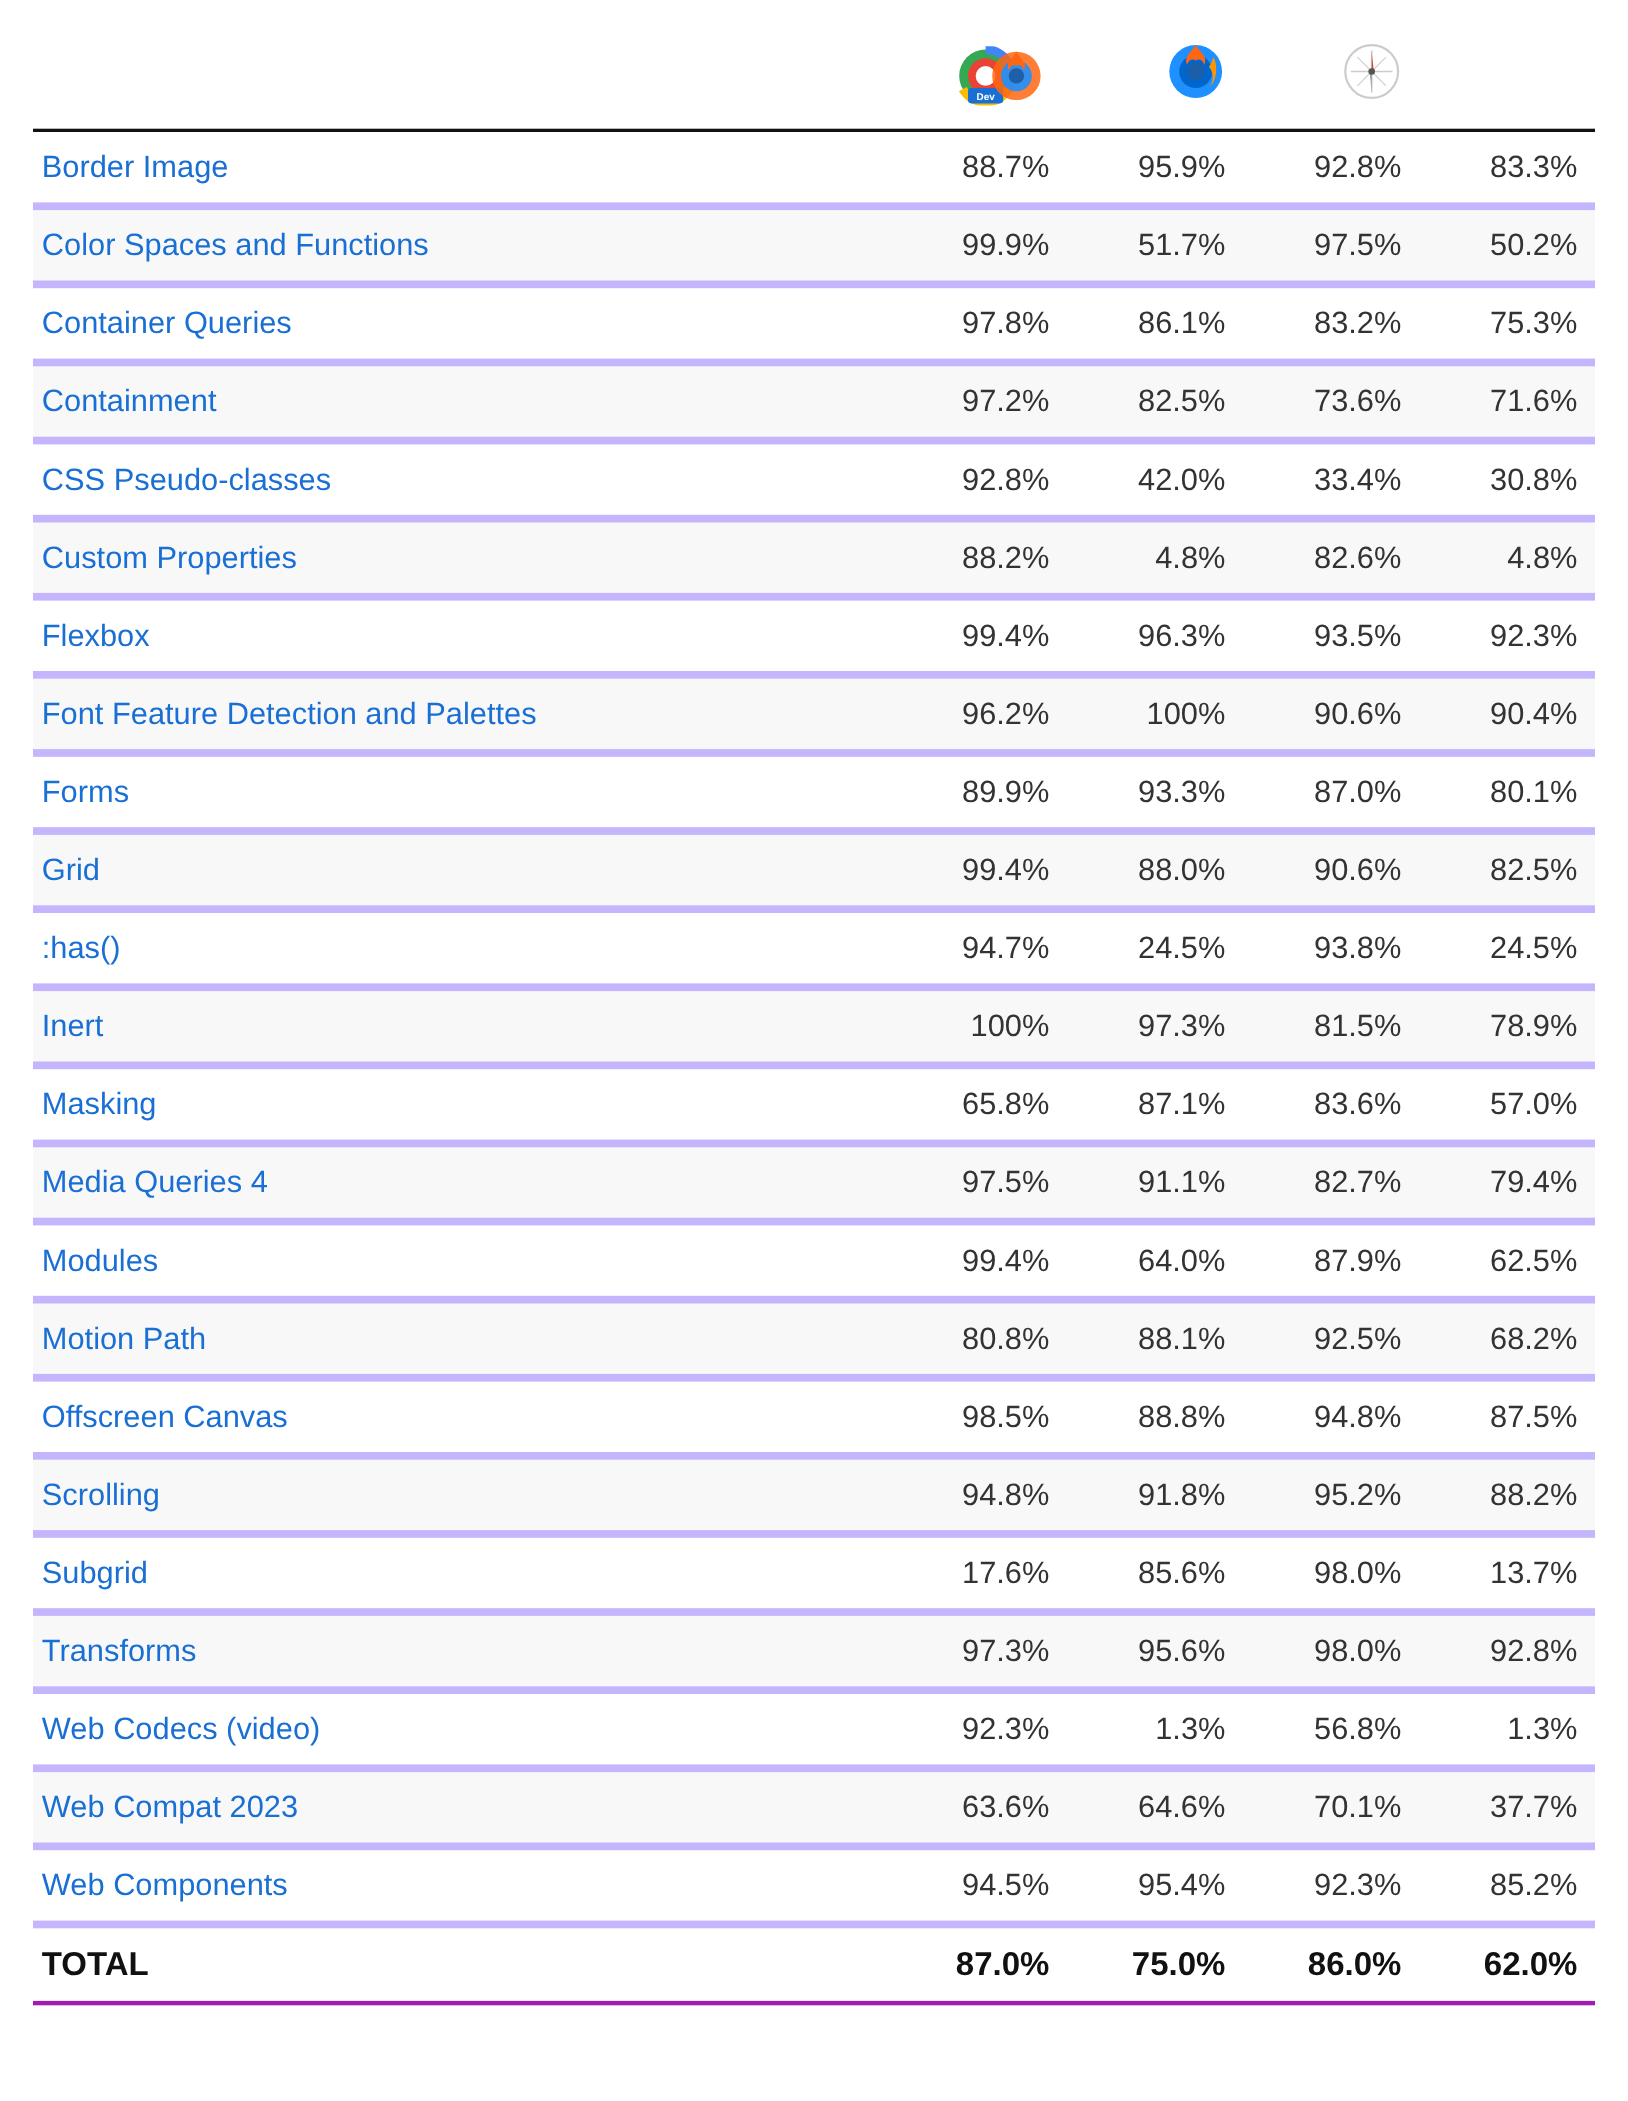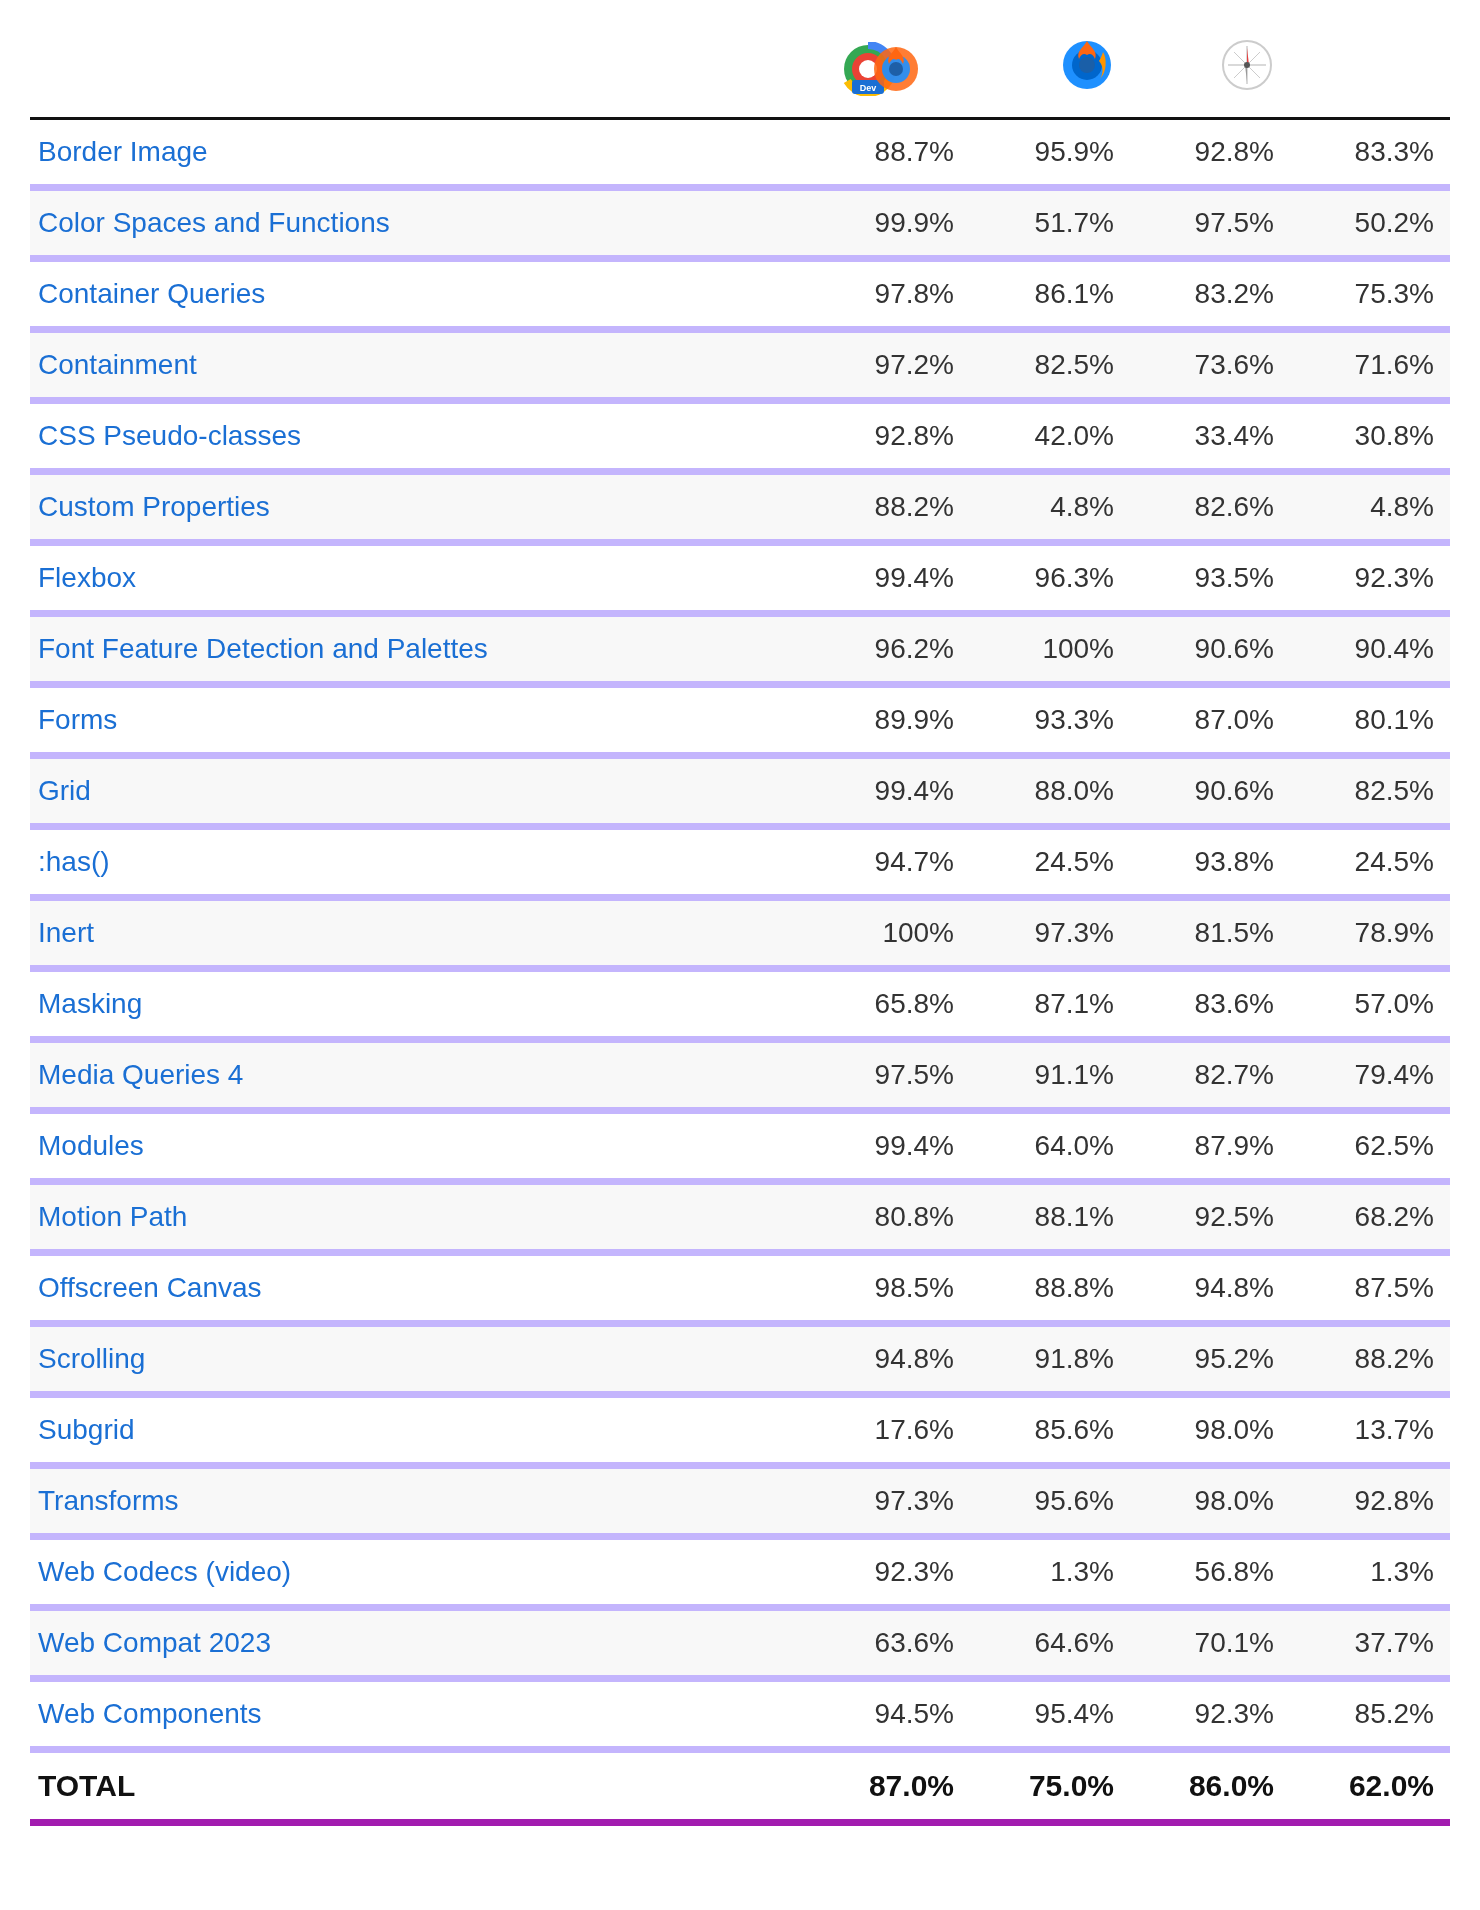--- a/index.html
+++ b/index.html
@@ -41,21 +41,21 @@
       font-size: 32px;
       font-weight: 900;
       letter-spacing: 0.5px;
     }
 
     tbody tr {
       border-bottom: 7px solid #c4b5fd;
     }
 
     tbody tr:last-child {
-      border-bottom: 7px solid #a21caf;
+      border-bottom: 4px solid #a21caf;
     }
 
     tbody td {
       padding: 16px 16px 16px 0;
       text-align: right;
       font-size: 28px;
       color: #333;
     }
 
     tbody td:first-child {
@@ -71,21 +71,21 @@
       font-size: 30px;
     }
 
     tbody tr.total-row td:first-child {
       color: #111;
     }
 
     .header-icons {
       display: flex;
       align-items: center;
-      justify-content: center;
+      justify-content: flex-end;
       gap: 0;
     }
 
     
     tbody tr:nth-child(even) {
       background-color: #f8f8f8;
     }
     tbody tr:nth-child(odd) {
       background-color: #ffffff;
     }

